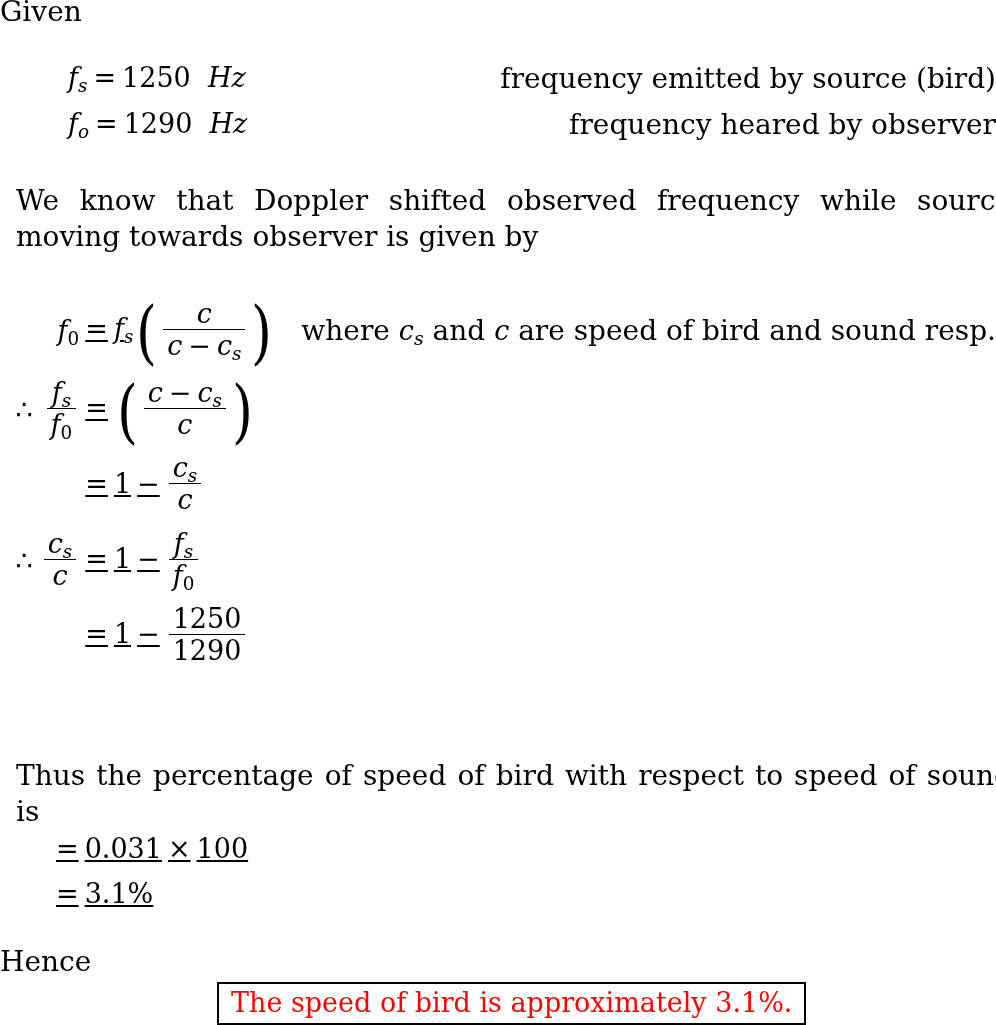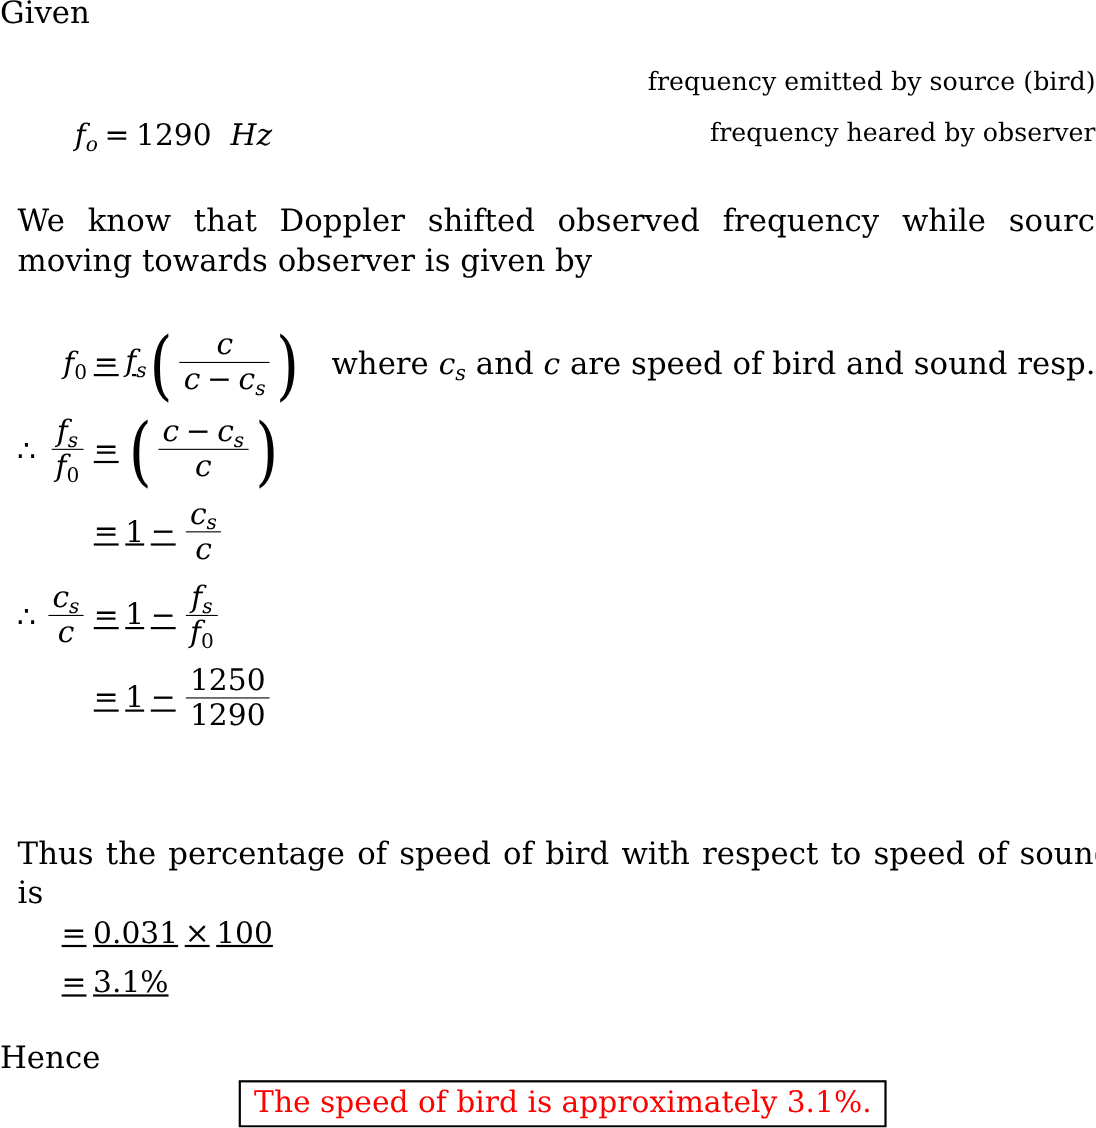--- a/index.html
+++ b/index.html
@@ -97,21 +97,21 @@
   }
   .given-lhs {
     position: absolute;
     left: 68px;
     top: 0;
   }
   .given-rhs {
     position: absolute;
     right: 0;
     top: 0;
-    font-size: 23px;
+    font-size: 28px;
     font-family: "DejaVu Serif", "Liberation Serif", serif;
   }
 
   
   .eqtable {
     border-collapse: collapse;
     margin: 0;
   }
   .eqtable td {
     padding: 0;
@@ -161,20 +161,21 @@
 </head>
 <body>
 
 <div class="page">
 
   <div style="position:absolute; left:0; top:-2px;">
     <div class="plain">Given</div>
   </div>
 
   <div class="given-row" style="position:absolute; left:0; top:62px; width:996px;">
+    <div class="given-lhs math"><span class="mi">f</span><sub class="sb">s</sub><span class="op">=</span><span class="mn">1250</span>&nbsp;&nbsp;<span class="mi">Hz</span></div>
     <div class="given-rhs">frequency emitted by source (bird)</div>
   </div>
 
   <div class="given-row" style="position:absolute; left:0; top:108px; width:996px;">
     <div class="given-lhs math"><span class="mi">f</span><sub class="sb">o</sub><span class="op">=</span><span class="mn">1290</span>&nbsp;&nbsp;<span class="mi">Hz</span></div>
     <div class="given-rhs">frequency heared by observer</div>
   </div>
 
   <div style="position:absolute; left:0; top:183px; width:996px;">
     <div class="para">We know that Doppler shifted observed frequency while source moving towards observer is given by</div>

